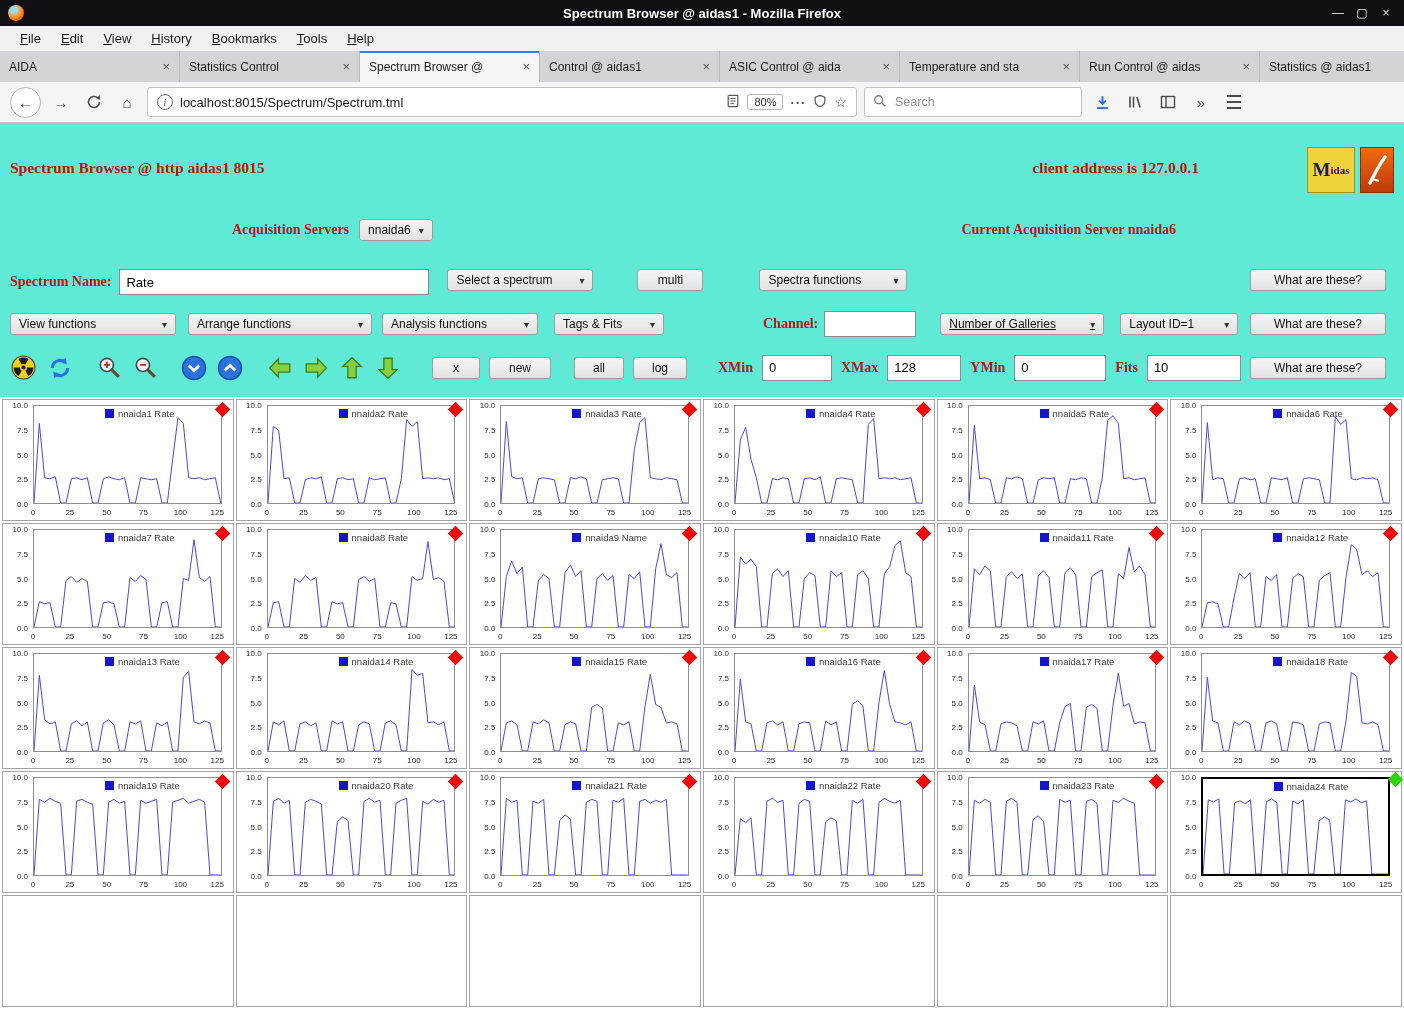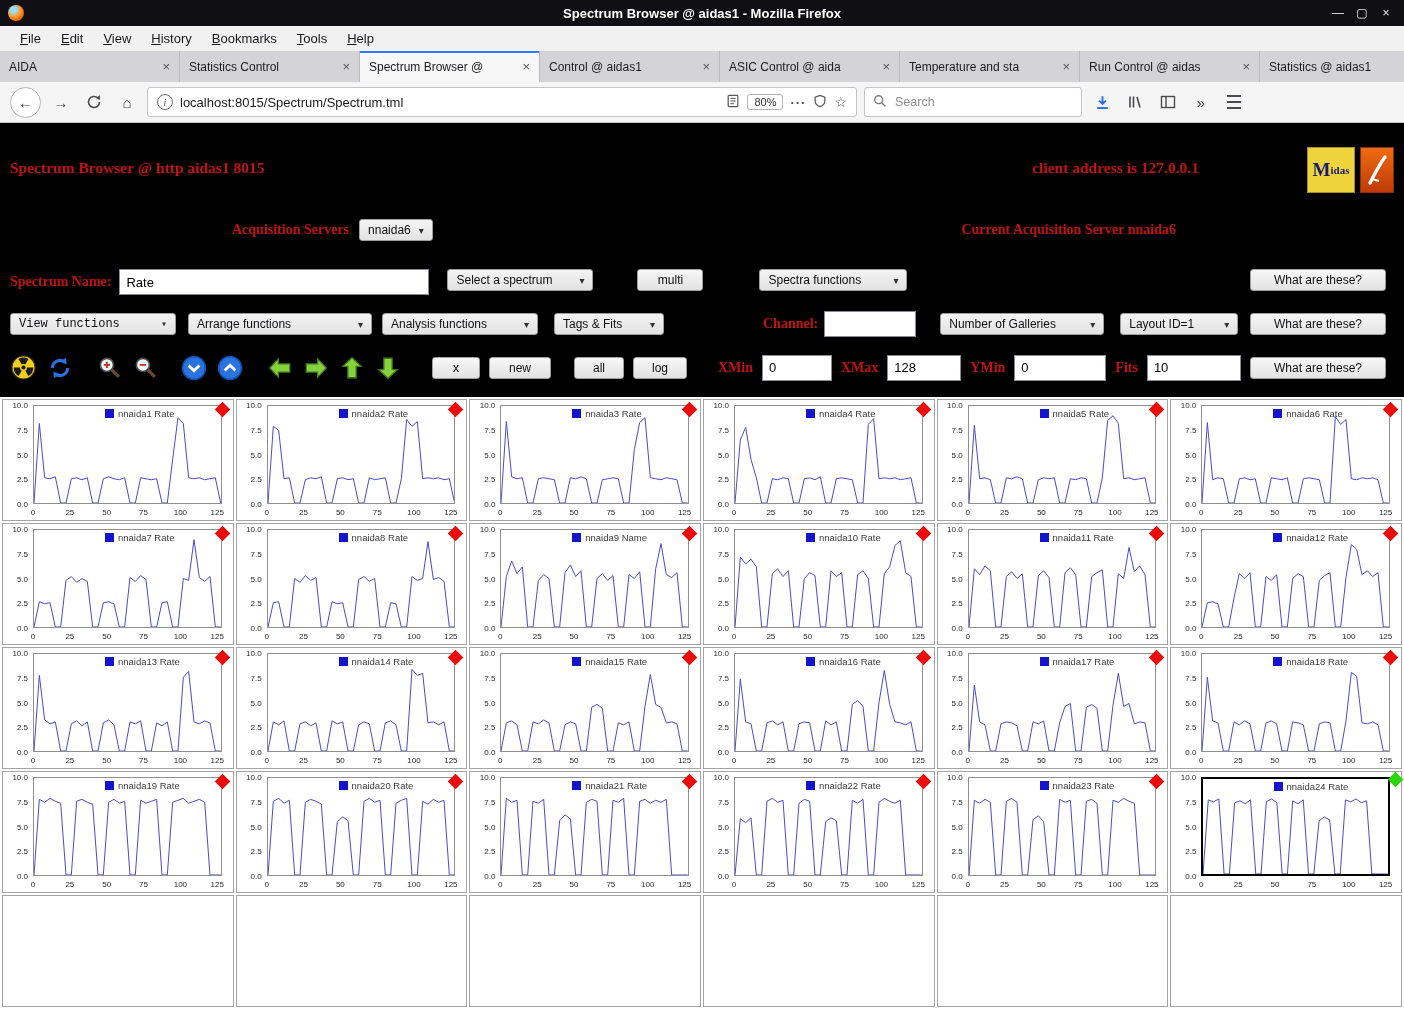--- a/index.html
+++ b/index.html
@@ -49,21 +49,21 @@
   .dots{color:#4a4a4f;letter-spacing:1px;font-weight:bold;}
   .star{color:#4a4a4f;font-size:14px;}
   .searchbar{flex:0 0 200px;height:28px;background:#fff;border:1px solid #c2c2c7;border-radius:3px;
              display:flex;align-items:center;padding:0 8px;gap:6px;}
   .search-input{border:none;outline:none;flex:1;font-size:12.5px;min-width:0;background:transparent;}
   .search-input::placeholder{color:#8e8e93;}
   .hamb{display:flex;flex-direction:column;justify-content:center;}
   .hamb i{display:block;width:14px;height:2px;background:#4a4a4f;margin:2px 0;}
 
   
-  .page{flex:1;background:#000000;display:flex;flex-direction:column;overflow:hidden;}
+  .page{flex:1;background:#5eead4;display:flex;flex-direction:column;overflow:hidden;}
   .rtext{font-family:"Liberation Serif",serif;font-weight:700;color:#c41212;font-size:14px;white-space:nowrap;}
   .big{font-size:15.5px;}
   .flex-spacer{flex:1;}
 
   .hdr{display:flex;align-items:flex-start;margin-top:24px;padding:0 10px;}
   .hdr .big{margin-top:12px;}
   .hdr-client{margin-right:108px;}
   .logos{display:flex;gap:5px;}
   .logo-midas{width:46px;height:44px;background:#eed33c;border:1px solid #a8901c;position:relative;
               display:flex;align-items:center;justify-content:center;
@@ -95,27 +95,27 @@
   .btn-multi{margin-left:44px;width:66px;}
   .sug{display:flex;flex-direction:column;align-items:center;gap:5px;margin-left:68px;}
   .sug-row{display:flex;gap:12px;}
   .btn-show{width:62px;}
   .btn-update{width:80px;}
   .btn-updateall{width:94px;}
   .sel-spectra{margin-left:56px;width:130px;}
   .btn-what{margin-left:auto;margin-right:8px;width:136px;}
 
   .rowd{display:flex;align-items:center;margin-top:16px;padding:0 10px;}
-  .sel-view{width:148px;font-family:Liberation Mono, monospace;}
+  .sel-view{width:148px;}
   .sel-arrange{width:166px;margin-left:12px;}
   .sel-analysis{width:138px;margin-left:10px;}
   .sel-tags{width:92px;margin-left:16px;}
   .ch-label{margin-left:99px;}
   .ch-input{width:78px;margin-left:6px;}
-  .sel-galleries{width:146px;margin-left:24px;}
+  .sel-galleries{width:146px;margin-left:24px;text-decoration:underline;}
   .sel-layout{width:100px;margin-left:16px;}
 
   .rowe{display:flex;align-items:center;margin-top:17px;padding:0 10px;gap:9px;}
   .ticon{width:27px;height:27px;display:flex;align-items:center;justify-content:center;flex:0 0 auto;}
   .btn-x{width:48px;margin-left:22px;}
   .btn-new{width:62px;}
   .btn-all{width:50px;margin-left:14px;}
   .btn-log{width:54px;}
   .lim-label{margin-left:22px;}
   .xmin-in{width:56px;}

